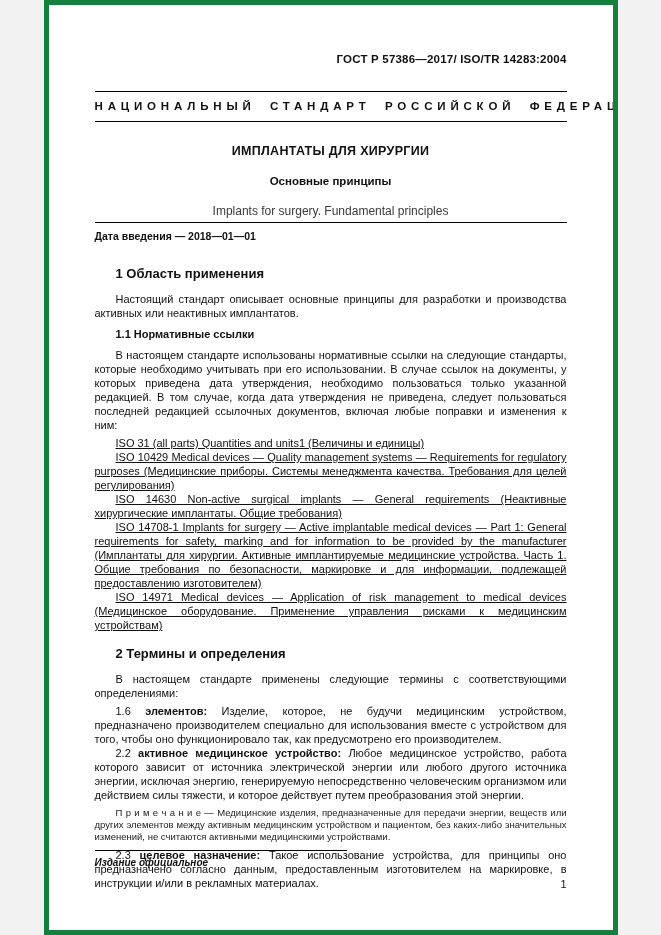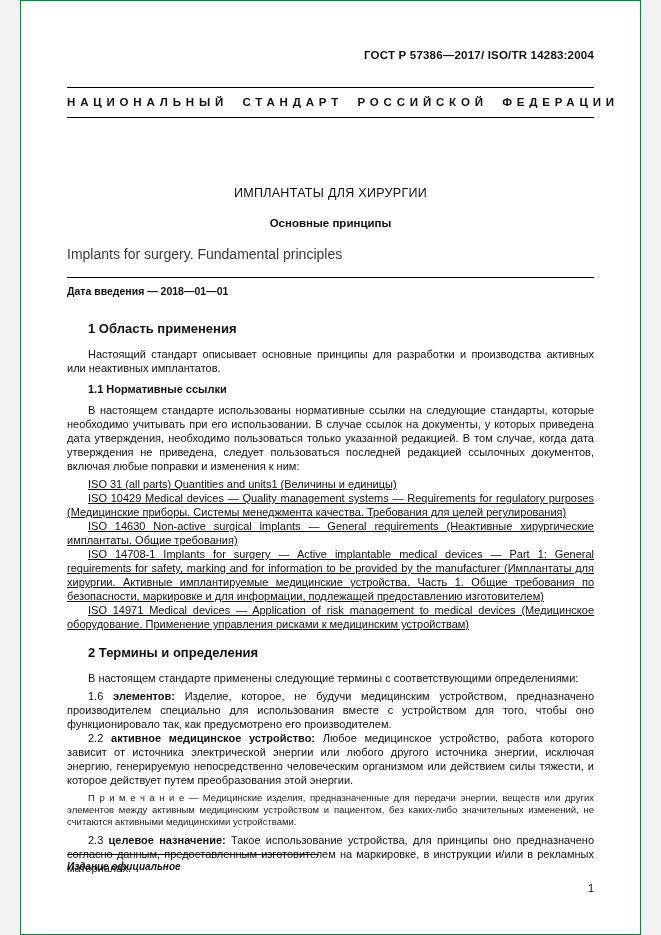--- a/index.html
+++ b/index.html
@@ -1,41 +1,41 @@
 <!DOCTYPE html>
 <html lang="ru"><head>
 <meta charset="utf-8">
 <style>
   * { margin:0; padding:0; box-sizing:border-box; }
   html,body { background:#f2f2f2; }
   body { font-family:"Liberation Sans", sans-serif; color:#111; }
 
   .page {
-    width:621px; height:935px; margin:0 auto; background:#ffffff;
-    border:1px solid #15803d; position:relative;
+    width:574px; height:935px; margin:0 auto; background:#ffffff;
+    border:5px solid #15803d; position:relative;
     padding:48px 46px 0 46px; overflow:hidden;
   }
 
   .doc-code {
     text-align:right; font-weight:bold; font-size:11.5px; letter-spacing:0.2px;
     margin-bottom:26px;
   }
 
   .rule { border-top:1.2px solid #000; height:0; }
 
   .banner {
     font-weight:bold; font-size:11.5px; text-align:center;
     letter-spacing:0.42em; word-spacing:0.55em; white-space:nowrap;
     padding:8px 0 9px 0;
   }
 
   .title-block { padding-top:22px; }
-  .title-main  { font-weight:normal; font-size:12.5px; text-align:center; letter-spacing:0.3px;margin-top:46px; }
+  .title-main  { font-weight:bold; font-size:12.5px; text-align:center; letter-spacing:0.3px; }
   .title-sub   { font-weight:bold; font-size:11.5px; text-align:center; margin-top:17px; }
-  .title-en    { font-size:14px; color:#3a3a3a; text-align:left; margin-top:17px; margin-bottom:15px; }
+  .title-en    { font-size:12px; color:#3a3a3a; text-align:center; margin-top:17px; margin-bottom:4px; }
 
   .intro-date {
     text-align:left; font-weight:bold; font-size:10.5px;
     margin-top:7px; margin-bottom:24px;
   }
 
   .sec-heading {
     font-size:13px; font-weight:bold; padding-left:21px;
     margin-top:14px; margin-bottom:11px;
   }

